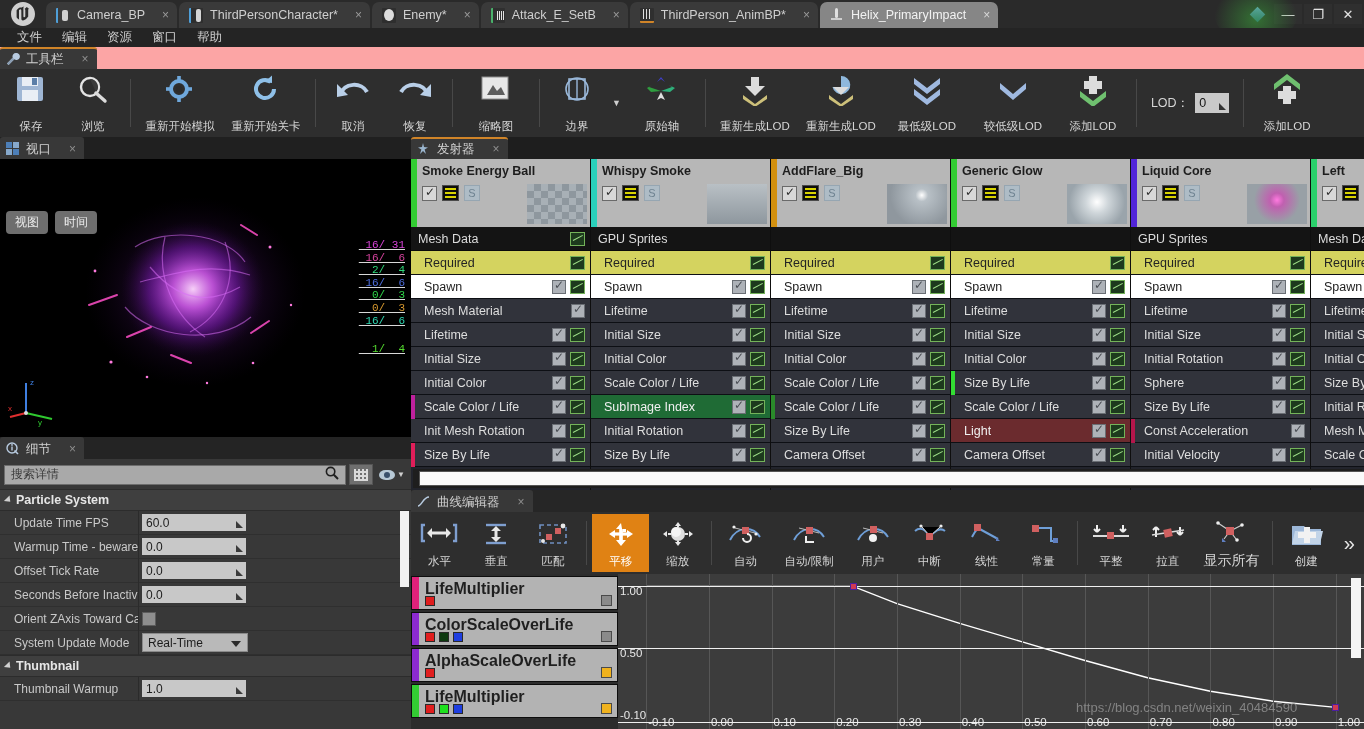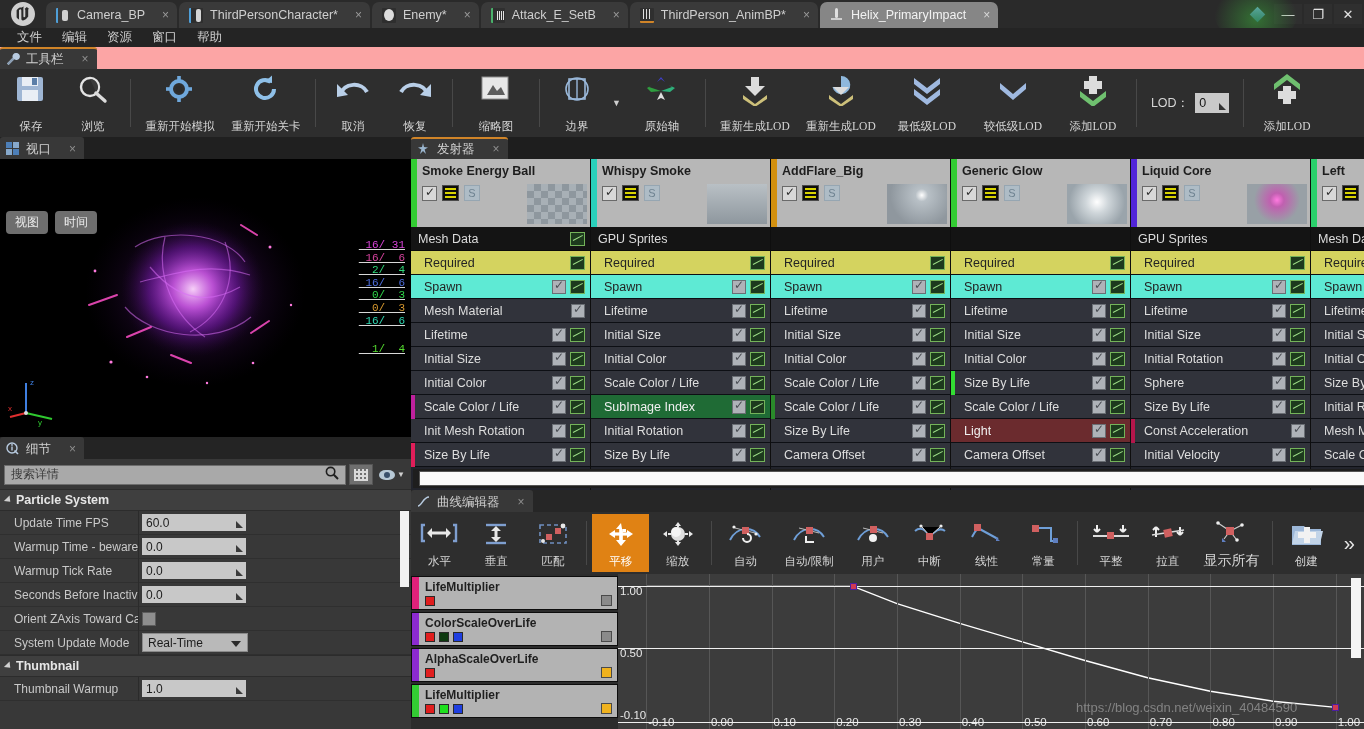--- a/index.html
+++ b/index.html
@@ -58,21 +58,21 @@
   .paneltab .pclose{ color:#8e8e8e; margin-left:12px; font-size:12px;}
   .ptabicon{ width:14px;height:14px; display:inline-block; position:relative;}
 
   
   #toolbarwrap{ position:absolute; left:0; top:47px; width:1364px; height:90px; background:#fca5a5;}
   #toolbar{ position:absolute; left:0; top:22px; width:1364px; height:68px; background:#2e2e2e;
     display:flex; align-items:center; }
   .tbsec{ display:flex; align-items:center; height:68px; }
   .tbsep{ width:1px; height:48px; background:#484848; margin:0 6px;}
   .tbbtn{ width:74px; height:64px; display:flex; flex-direction:column; align-items:center;
-    justify-content:center; gap:12px; color:#d6d6d6; font-size:11.5px; text-align:center;font-family:Liberation Serif, serif;}
+    justify-content:center; gap:12px; color:#d6d6d6; font-size:11.5px; text-align:center;}
   .tbbtn.w86{ width:86px;}
   .tbbtn.w62{ width:62px;}
   .tbico{ height:34px; width:40px; display:flex;align-items:center;justify-content:center;}
   .tblabel{ white-space:nowrap; font-size:11.5px;}
   .chev{ color:#cfcfcf; font-size:9px; padding:0 4px;}
   #lodbox{ display:flex; align-items:center; gap:6px; padding:0 8px; color:#d6d6d6; font-size:12.5px;}
   #lodval{ background:#c9c9c9; color:#141414; width:34px; height:20px; display:flex;
      align-items:center; justify-content:flex-start; padding-left:4px; font-size:12.5px; position:relative;}
   #lodval:after{content:"";position:absolute; right:3px; bottom:3px; width:0;height:0;
      border-left:7px solid #333; border-top:7px solid transparent;}
@@ -147,21 +147,21 @@
   .emnum{ color:#2a2a2a; font-size:12px; margin-left:auto; margin-right:6px;}
   .emthumb{ position:absolute; right:3px; bottom:3px; width:60px; height:40px;
      background:
        repeating-conic-gradient(#8e979e 0% 25%, #a8b0b6 0% 50%) 0 0/14px 14px;}
   .emthumb.blur{ background:linear-gradient(#b9c0c5,#8e979e);}
   .emtype{ height:24px; background:#141414; color:#dcdcdc; display:flex; align-items:center;
      padding-left:7px; font-size:12.5px; border-bottom:1px solid #0a0a0a;}
   .modrow{ height:24px; display:flex; align-items:center; padding-left:13px; position:relative;
      border-bottom:1px solid #0d0f14; font-size:12.5px; color:#dedede;}
   .modrow.required{ background:#d4d35f; color:#232323;}
-  .modrow.spawn{ background:#5eead4; color:#232323;}
+  .modrow.spawn{ background:#ffffff; color:#232323;}
   .modrow.subimg{ background:#1f6b35; color:#f0f0f0;}
   .modrow.light{ background:#6b2b2e; color:#f0f0f0;}
   .modrow.plain{ background:#31333b;}
   .modrow .mname{ white-space:nowrap; overflow:hidden;}
   .modicons{ margin-left:auto; display:flex; align-items:center; gap:4px; padding-right:5px;}
   .mcheck{ width:14px;height:14px;background:#aeb2b8;border:1px solid #6a6e74; position:relative;}
   .mcheck:after{content:"✓"; position:absolute; left:1px; top:-3px; font-size:12px; color:#4a4e54;}
   .mcurve{ width:15px;height:14px;background:#1d3a1d; border:1px solid #74b35a; position:relative;}
   .mcurve:after{ content:""; position:absolute; left:2px; top:7px; width:11px; height:1px;
      background:#9fe089; transform:rotate(-28deg); transform-origin:left;}
@@ -181,21 +181,21 @@
   .ceico{ height:34px; width:44px; display:flex;align-items:center;justify-content:center;}
   .cesep{ width:1px;height:44px;background:#484848; margin:0 5px;}
   #cemore{ margin-left:auto; width:30px;height:62px; display:flex;align-items:center;justify-content:center;
      color:#e8e8e8; font-size:20px;}
   #cebody{ position:absolute; left:0; top:84px; width:953px; height:155px; background:#3c3c3c;
      display:flex;}
   #cetracks{ width:207px; flex:0 0 207px; background:#2c2c2c; padding-top:2px;}
   .track{ height:34px; display:flex; background:#b3b3b3; border:1px solid #0d0d0d; margin-bottom:2px;}
   .trkaccent{ width:7px; flex:0 0 7px;}
   .trkmid{ flex:1; position:relative; padding:3px 4px 0 6px;}
-  .trkname{ color:#1f1f1f; font-size:12px; font-weight:bold;}
+  .trkname{ color:#1f1f1f; font-size:16px; font-weight:bold;}
   .trkswatches{ position:absolute; left:6px; bottom:3px; display:flex; gap:4px;}
   .sw{ width:10px;height:10px;border:1px solid #2a2a2a;}
   .trkbox{ position:absolute; right:5px; bottom:3px; width:11px;height:11px; border:1px solid #4a4a4a;}
   #cegraph{ flex:1; position:relative; background:#3c3c3c; overflow:hidden;}
   .gridv{ position:absolute; top:0; bottom:0; width:1px; background:#565656;}
   .gridh{ position:absolute; left:0; right:0; height:1px; background:#f0f0f0;}
   .xlabel{ position:absolute; bottom:1px; color:#e8e8e8; font-size:11.5px;}
   .ylabel{ position:absolute; left:2px; color:#e8e8e8; font-size:11.5px;}
   .keypt{ position:absolute; width:7px;height:7px; background:#d03a52; border:1px solid #4b1fa0;}
   #cescroll{ position:absolute; right:3px; top:4px; width:10px; height:80px; background:#f4f4f4;}
@@ -580,21 +580,21 @@
             <div class="numfield">60.0</div>
           </div>
         </div>
         <div class="proprow">
           <div class="propname">Warmup Time - beware</div>
           <div class="propvalwrap">
             <div class="numfield">0.0</div>
           </div>
         </div>
         <div class="proprow">
-          <div class="propname">Warmup Tick Rate</div>
+          <div class="propname">Offset Tick Rate</div>
           <div class="propvalwrap">
             <div class="numfield">0.0</div>
           </div>
         </div>
         <div class="proprow">
           <div class="propname">Seconds Before Inactive</div>
           <div class="propvalwrap">
             <div class="numfield">0.0</div>
           </div>
         </div>

